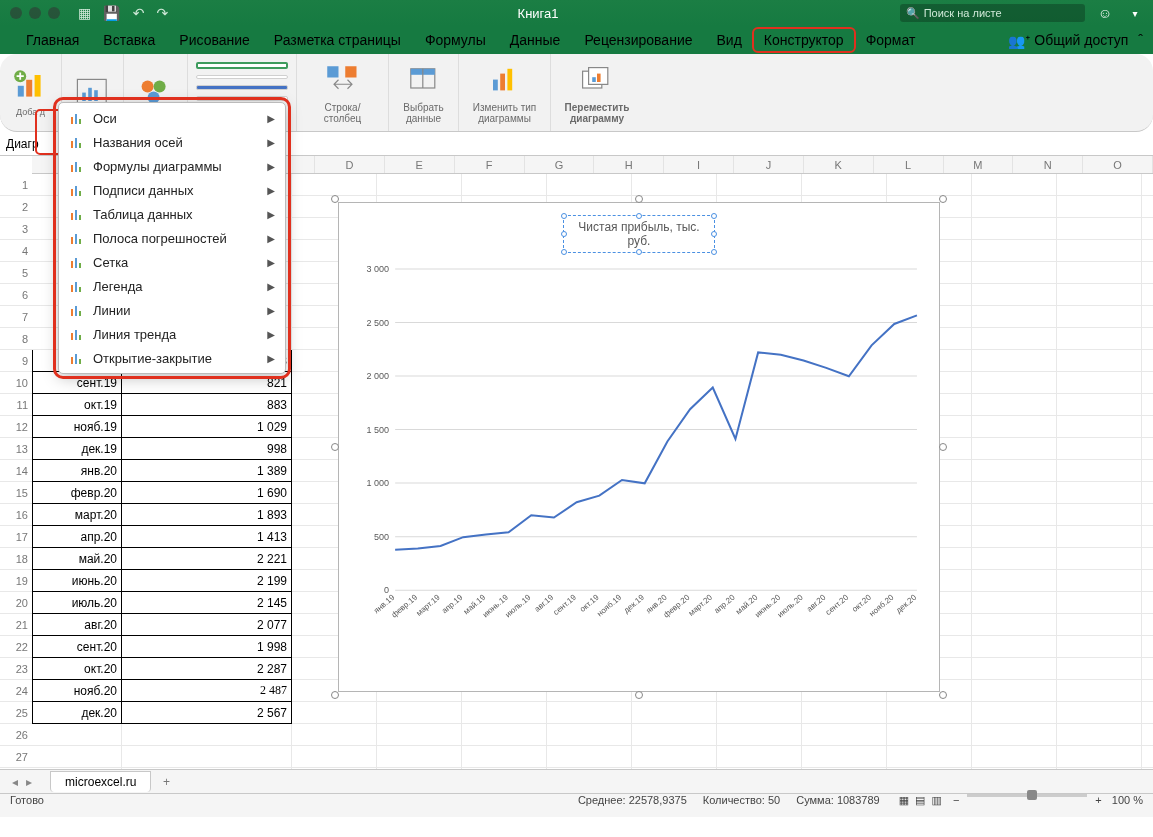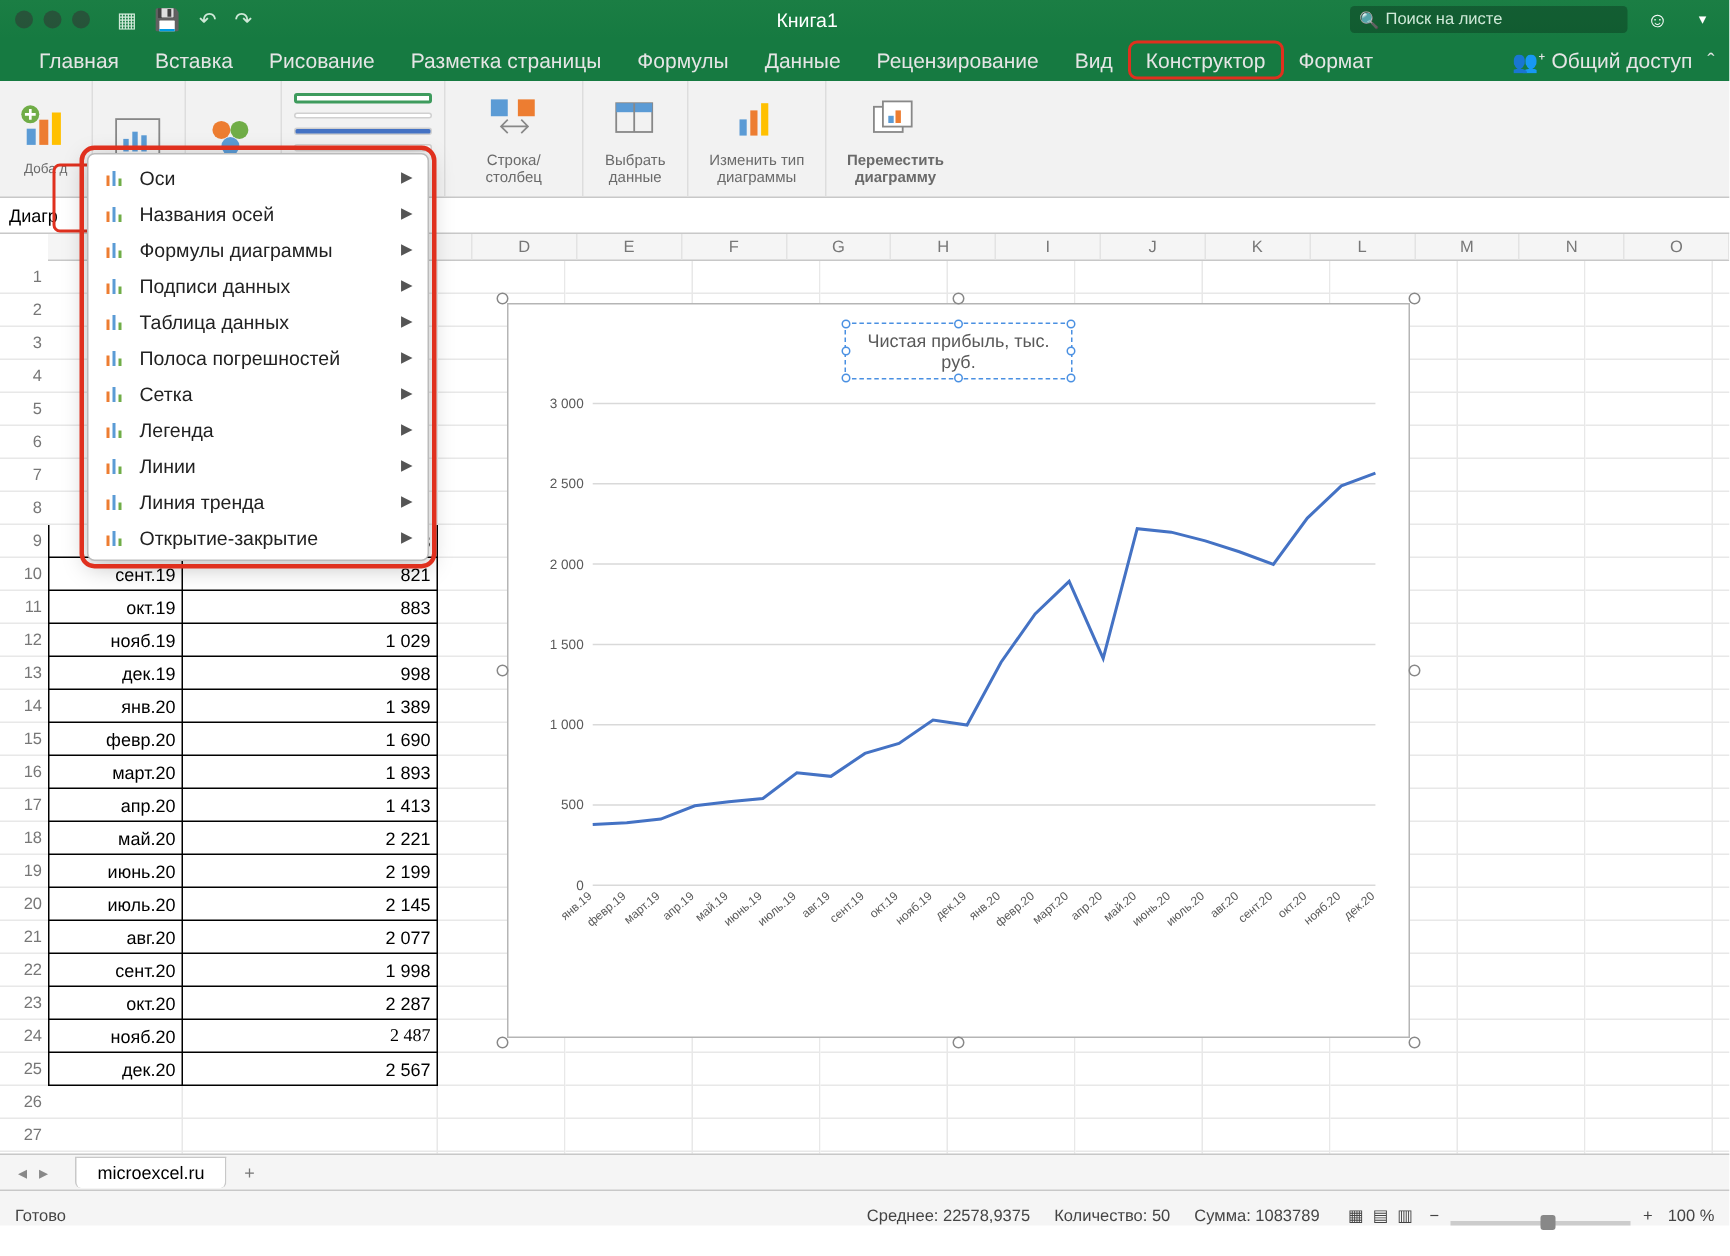--- a/index.html
+++ b/index.html
@@ -6,26 +6,26 @@
 body { width: 1153px; height: 837px; background: #fff; position: relative; overflow: hidden; font-size: 13px; }
 
 .titlebar { height: 26px; background: linear-gradient(#1b7e44, #167a41); display: flex; align-items: center; color: #fff; font-size: 13px; }
 .traffic { display: flex; gap: 7px; padding: 0 10px; }
 .traffic span { width: 12px; height: 12px; border-radius: 50%; background: #333; opacity: .55; }
 .titlebar-icons { display: flex; gap: 12px; padding: 0 8px; color: #cfe9d8; font-size: 14px; }
 .titlebar .title { flex: 1; text-align: center; font-weight: 500; }
 .search-box { width: 185px; height: 18px; background: rgba(0,0,0,.25); border-radius: 3px; display: flex; align-items: center; color: #cfe9d8; font-size: 11px; padding: 0 6px; margin-right: 8px; }
 .user-ico { width: 24px; height: 18px; display: flex; align-items: center; justify-content: center; font-size: 14px; margin-right: 6px; }
 
-.tabs { height: 28px; background: #167a41; display: flex; align-items: center; padding-left: 14px; color: #e5e5e5; font-size: 14px; gap: 0; }
+.tabs { height: 28px; background: #167a41; display: flex; align-items: center; padding-left: 14px; color: #000000; font-size: 14px; gap: 0; }
 .tab { padding: 4px 12px; cursor: pointer; white-space: nowrap; }
 .tab.highlight { outline: 2px solid #e0301e; border-radius: 4px; padding: 3px 10px; }
 .tabs-right { margin-left: auto; display: flex; align-items: center; gap: 10px; padding-right: 10px; }
 
-.ribbon { height: 78px; background: #f2f2f2; border-bottom: 1px solid #c8c8c8; display: flex; align-items: stretch; position: relative; }
+.ribbon { height: 78px; background: #f2f2f2; border-bottom: 1px solid #c8c8c8; display: flex; align-items: stretch; position: relative; border-radius: 17px; }
 .ribbon-group { border-right: 1px solid #ddd; padding: 4px 8px; display: flex; flex-direction: column; align-items: center; justify-content: center; font-size: 10px; color: #6a6a6a; position: relative; }
 .ribbon-btn { width: 36px; height: 36px; display: flex; align-items: center; justify-content: center; }
 .ribbon-label { margin-top: 4px; text-align: center; line-height: 11px; max-width: 70px; }
 
 .chart-styles { display: flex; gap: 6px; align-items: center; padding: 8px; }
 .chart-style { width: 92px; height: 58px; background: #fff; border: 1px solid #d0d0d0; border-radius: 2px; position: relative; overflow: hidden; }
 .chart-style.selected { border: 2px solid #3e9b5d; }
 
 .addelem-highlight { position: absolute; left: 35px; top: 55px; width: 54px; height: 46px; border: 2px solid #e0301e; border-radius: 5px; z-index: 5; pointer-events: none; }
 
@@ -57,21 +57,21 @@
 .chart-title-box { position: absolute; left: 224px; top: 12px; width: 152px; border: 1px dashed #4a90e2; text-align: center; font-size: 12px; color: #595959; padding: 4px; }
 .chart-title-box .h1, .chart-title-box .h2 { font-size: 12px; }
 .ct-handle { position: absolute; width: 6px; height: 6px; background: #fff; border: 1px solid #4a90e2; border-radius: 50%; }
 .plot-area { position: absolute; left: 16px; top: 56px; right: 12px; bottom: 50px; }
 
 .sheet-tabs { position: absolute; bottom: 44px; left: 0; right: 0; height: 24px; background: #f5f5f5; border-top: 1px solid #c8c8c8; display: flex; align-items: center; font-size: 12px; }
 .sheet-nav { display: flex; gap: 8px; padding: 0 12px; color: #888; }
 .sheet-tab { background: #fff; padding: 3px 14px; border: 1px solid #c8c8c8; border-bottom: none; margin-left: 6px; border-radius: 0 0 4px 4px; }
 .plus-tab { width: 22px; text-align: center; color: #777; margin-left: 4px; }
 
-.statusbar { position: absolute; bottom: 20px; left: 0; right: 0; height: 24px; background: #f5f5f5; border-top: 1px solid #c8c8c8; display: flex; align-items: flex-end; font-size: 11px; color: #444; padding: 0 10px; }
+.statusbar { position: absolute; bottom: 20px; left: 0; right: 0; height: 24px; background: #f5f5f5; border-top: 1px solid #c8c8c8; display: flex; align-items: flex-start; font-size: 11px; color: #444; padding: 0 10px; }
 .statusbar .spacer { flex: 1; }
 .zoom-slider { width: 120px; height: 3px; background: #ccc; margin: 0 8px; position: relative; }
 .zoom-slider .knob { position: absolute; left: 50%; top: -4px; width: 10px; height: 10px; background: #888; border-radius: 2px; }
 </style>
 </head>
 <body>
 
 <div class="titlebar">
   <div class="traffic">
     <span></span>

